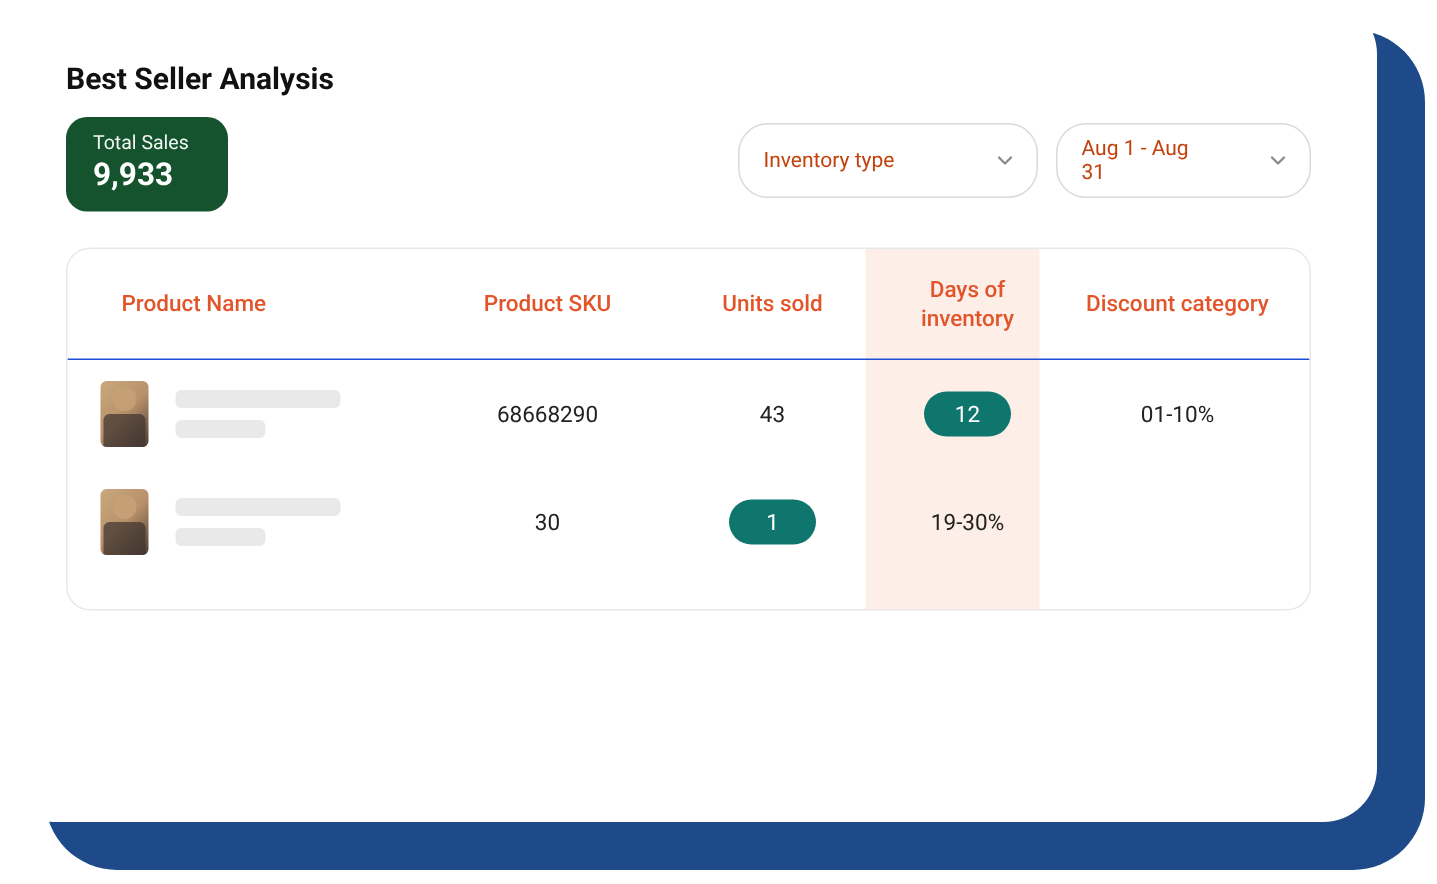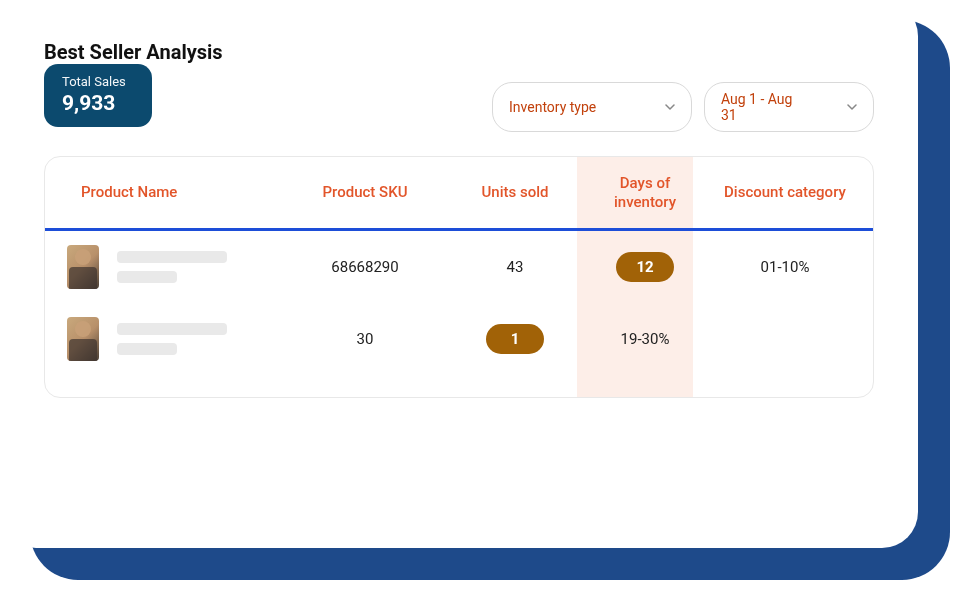--- a/index.html
+++ b/index.html
@@ -1,48 +1,48 @@
 <!DOCTYPE html>
 <html><head>
 <meta charset="utf-8">
 <style>
   * { box-sizing: border-box; margin: 0; padding: 0; font-family: -apple-system, BlinkMacSystemFont, 'Segoe UI', Roboto, sans-serif; }
   body { background: #fff; display: flex; align-items: flex-start; justify-content: flex-start; }
   .outer-wrap { position: relative; width: 958px; height: 589px; }
   .blue-bg { position: absolute; top: 20px; left: 30px; width: 920px; height: 560px; background: #1e4a8a; border-radius: 48px; }
   .card { position: absolute; top: 0; left: 0; width: 918px; height: 548px; background: #fff; border-radius: 36px; padding: 40px 44px; }
   .header-row { display: flex; align-items: flex-start; justify-content: space-between; margin-bottom: 24px; }
-  .title-block { display: flex; flex-direction: column; }
+  .title-block { display: flex; flex-direction: column; gap: 14px; }
   .page-title { font-size: 20px; font-weight: 700; color: #111; }
-  .total-sales-card { background: #0c4a6e; color: #fff; border-radius: 14px; padding: 10px 26px 12px 18px; display: inline-flex; flex-direction: column; align-items: flex-start; width: fit-content; }
+  .total-sales-card { background: #14532d; color: #fff; border-radius: 14px; padding: 10px 26px 12px 18px; display: inline-flex; flex-direction: column; align-items: flex-start; width: fit-content; }
   .total-sales-label { font-size: 13px; font-weight: 400; opacity: 0.95; }
   .total-sales-value { font-size: 21px; font-weight: 700; margin-top: 2px; }
   .dropdowns { display: flex; gap: 12px; margin-top: 42px; }
   .dropdown { display: flex; align-items: center; justify-content: space-between; border: 1px solid #d9d9d9; border-radius: 20px; padding: 8px 16px; font-size: 14px; color: #c2410c; background: #fff; cursor: pointer; gap: 20px; }
   .dropdown.inv { width: 200px; }
   .dropdown.date { width: 170px; gap: 40px; }
   .chevron { width: 10px; height: 6px; }
   .chevron svg { display: block; }
   .table-wrap { border: 1px solid #e8e8e8; border-radius: 16px; overflow: hidden; position: relative; }
   .highlight-col { position: absolute; top: 0; bottom: 0; left: 532px; width: 116px; background: #fdeee8; z-index: 0; }
   .trow { display: grid; grid-template-columns: 240px 160px 140px 120px 160px; align-items: center; position: relative; z-index: 1; }
-  .thead { border-bottom: 3px solid #1d4ed8; height: 74px; }
+  .thead { border-bottom: 1px solid #1d4ed8; height: 74px; }
   .th { color: #e2552a; font-size: 15px; font-weight: 500; text-align: center; padding: 10px 8px; line-height: 1.25; }
   .th.first { text-align: left; padding-left: 36px; }
   .tbody .trow { height: 72px; }
   .td { text-align: center; font-size: 15px; color: #222; padding: 8px; }
   .product-cell { display: flex; align-items: center; gap: 18px; padding-left: 22px; }
   .avatar { width: 32px; height: 44px; border-radius: 4px; background: linear-gradient(135deg, #c9a97d 0%, #b8906a 50%, #4a3f35 100%); flex-shrink: 0; position: relative; overflow: hidden; }
   .avatar::before { content: ''; position: absolute; top: 4px; left: 8px; width: 16px; height: 16px; border-radius: 50%; background: rgba(200,160,120,0.9); }
   .avatar::after { content: ''; position: absolute; bottom: 0; left: 2px; right: 2px; height: 22px; background: rgba(60,50,45,0.7); border-radius: 4px 4px 0 0; }
   .placeholder-lines { display: flex; flex-direction: column; gap: 8px; }
   .ph-line { height: 12px; border-radius: 4px; background: #e9e9e9; }
   .ph-line.long { width: 110px; }
   .ph-line.short { width: 60px; }
-  .pill { display: inline-flex; align-items: center; justify-content: center; background: #a16207; color: #fff; font-weight: 700; font-size: 15px; border-radius: 18px; min-width: 58px; height: 30px; padding: 0 14px; }
+  .pill { display: inline-flex; align-items: center; justify-content: center; background: #0f766e; color: #fff; font-weight: 400; font-size: 15px; border-radius: 18px; min-width: 58px; height: 30px; padding: 0 14px; }
   .tbody-spacer { height: 22px; }
 </style>
 </head>
 <body>
 
 <div class="outer-wrap">
   <div class="blue-bg"></div>
   <div class="card">
 
     <div class="header-row">

